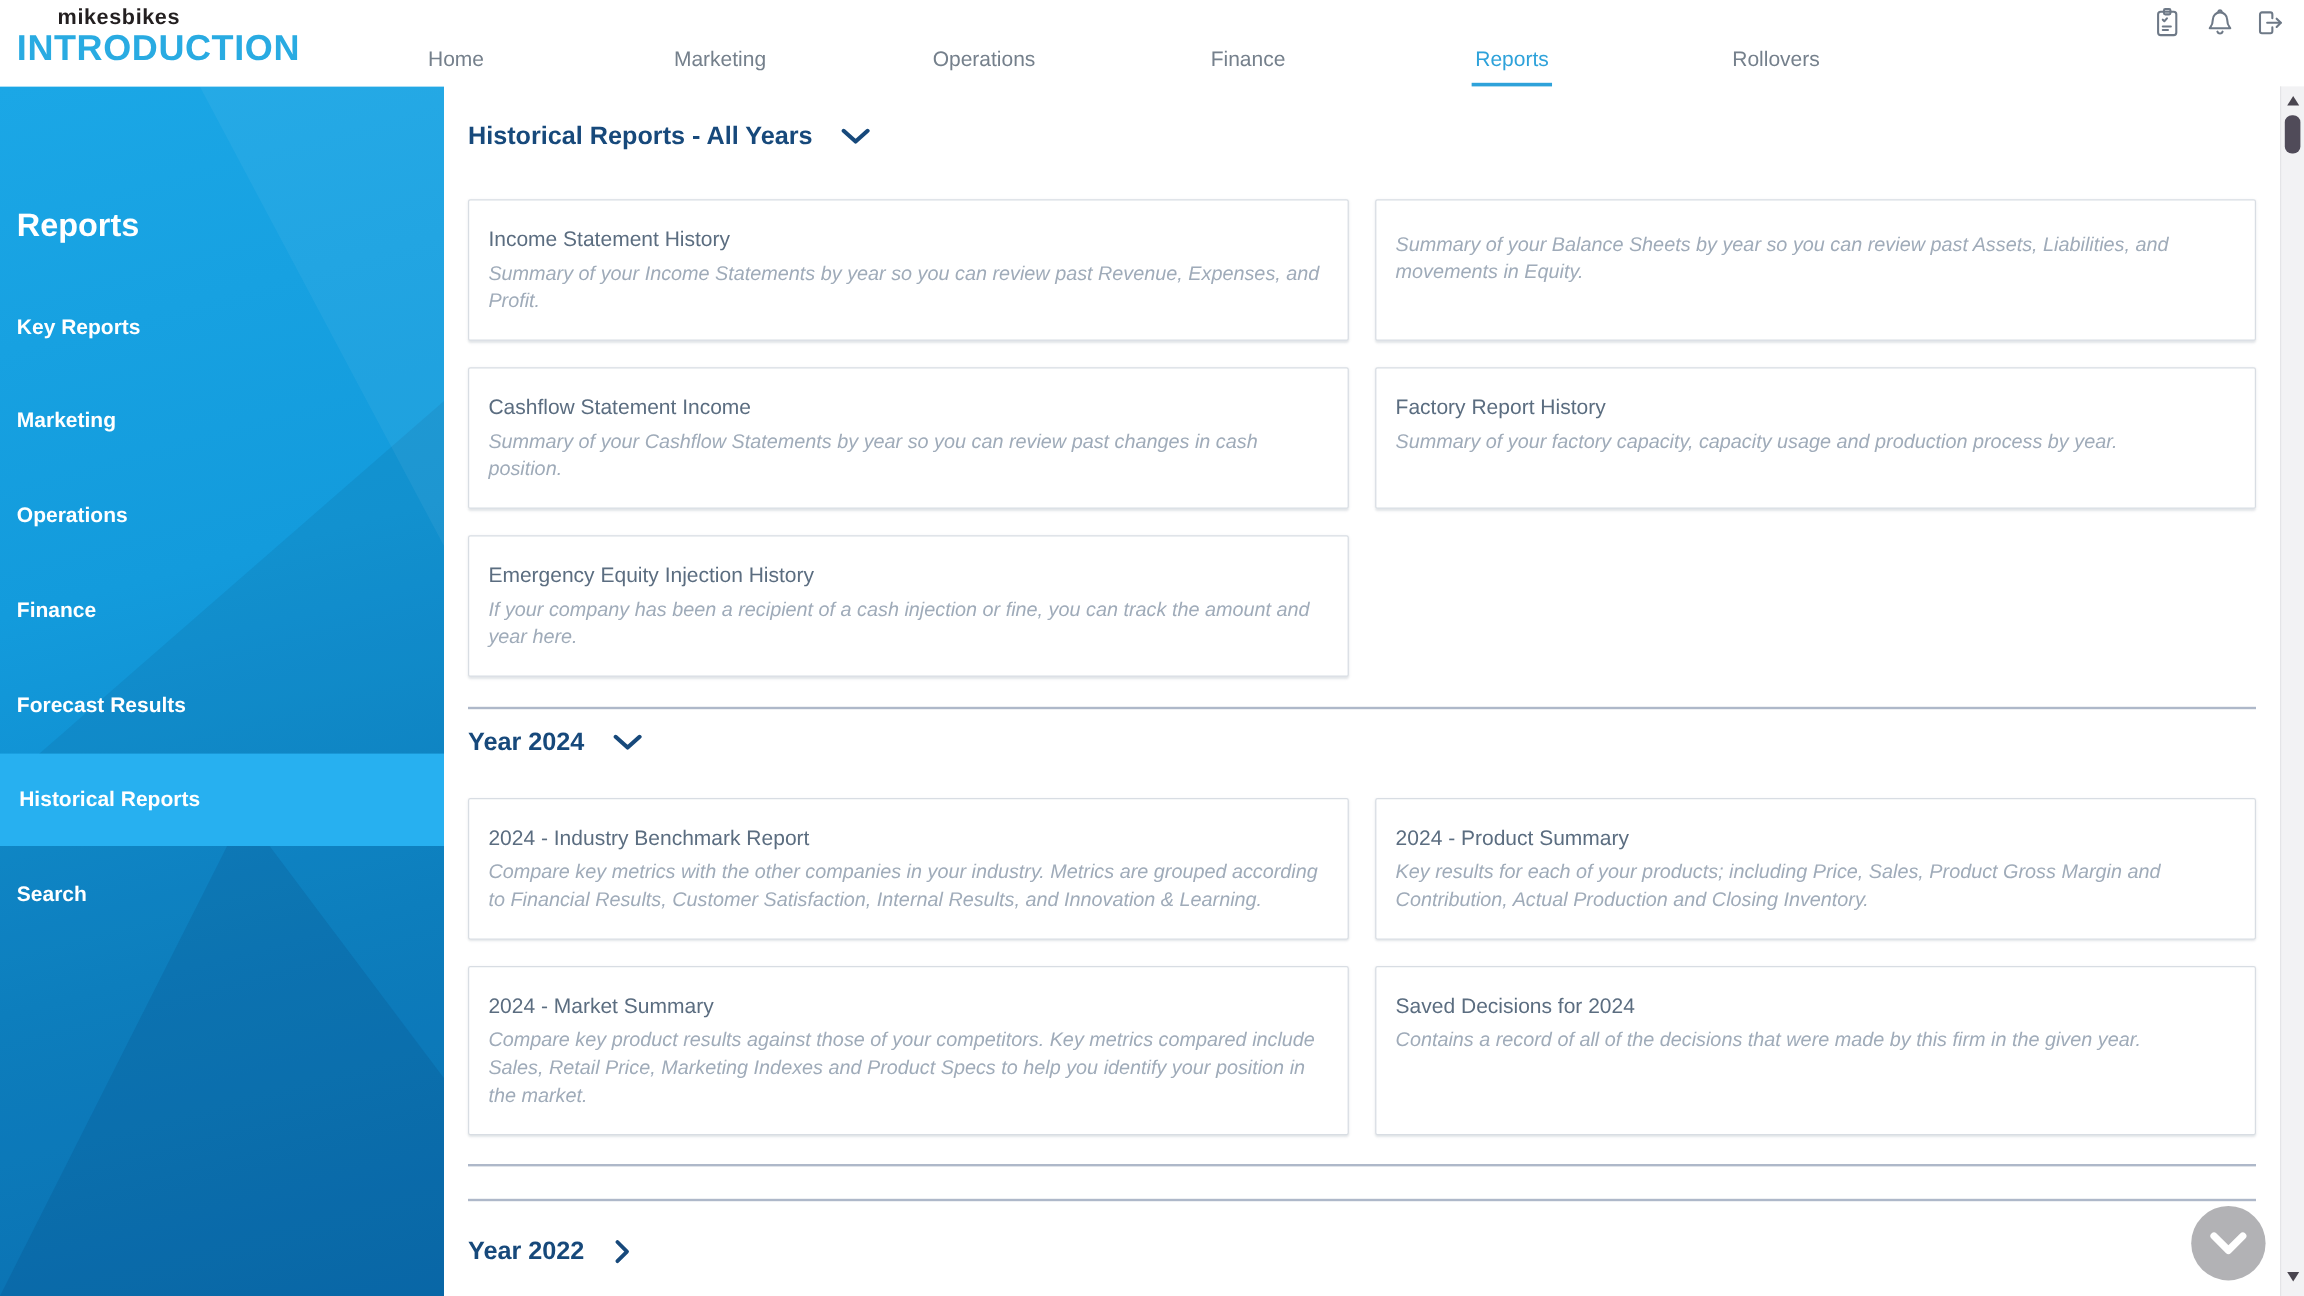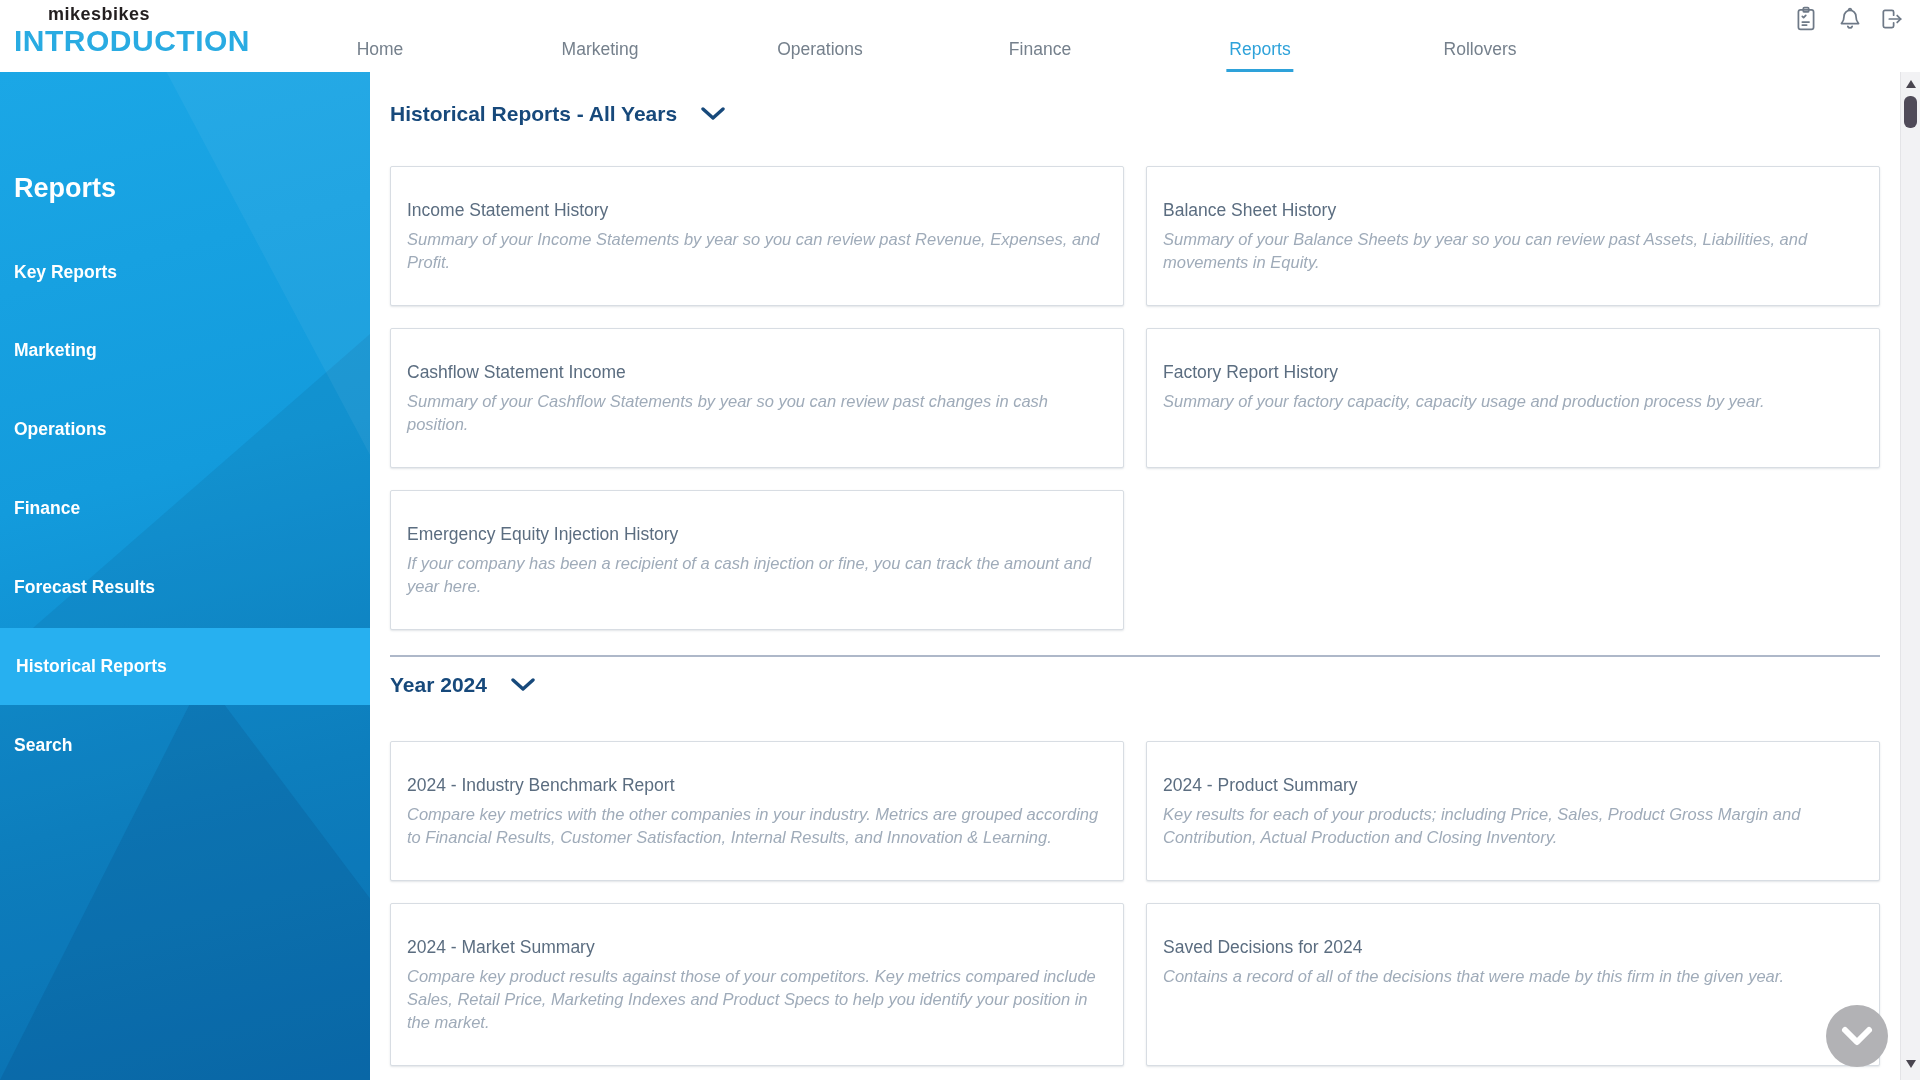--- a/index.html
+++ b/index.html
@@ -40,23 +40,23 @@
           padding:0 20px; overflow:hidden; }
   .section-header { display:flex; align-items:center; gap:24px; cursor:pointer; height:28px; }
   .section-header .ttl { font-size:21px; font-weight:bold; color:#17497b; }
   .section-header svg { stroke:#17497b; fill:none; stroke-width:3.4; stroke-linecap:round; stroke-linejoin:round; }
   .sh-1 { margin-top:28px;align-items:center; }
   .sh-2 { margin-top:14px; }
   .sh-3 { margin-top:17px; }
   .sh-4 { margin-top:28px; }
   .cards { display:grid; grid-template-columns:1fr 1fr; gap:22px; }
   .cards-1 { margin-top:38px; }
-  .cards-2 { margin-top:42px; }
+  .cards-2 { margin-top:32px; }
   .card { background:#fff; border:1px solid #d8dde3; border-radius:2px; min-height:116px;
-          padding:31px 16px; cursor:pointer; box-shadow:0 1px 2px rgba(120,130,145,0.22); }
+          padding:20px 16px; cursor:pointer; box-shadow:0 1px 2px rgba(120,130,145,0.22); }
   .card-title { font-size:17.5px; color:#5b6d80; line-height:24px; }
   .card-desc  { font-size:16.5px; font-style:italic; color:#9fabb9; line-height:23px; margin-top:6px; }
   .divider { height:2px; background:#aeb8c9; }
   .dv-1 { margin-top:25px; }
   .dv-2 { margin-top:24px; }
   .dv-3 { margin-top:27px; }
 
   
   .fab { position:absolute; left:1826px; top:1005px; width:62px; height:62px; border-radius:50%;
          background:#b2b2b5; border:none; cursor:pointer; z-index:20;
@@ -151,21 +151,20 @@
       <polyline points="2,3 12,12 22,3"></polyline>
     </svg>
   </div>
 
   <div class="cards cards-1">
     <div class="card">
       <div class="card-title">Income Statement History</div>
       <div class="card-desc">Summary of your Income Statements by year so you can review past Revenue, Expenses, and Profit.</div>
     </div>
     <div class="card">
-      <div class="card-title">Balance Sheet History</div>
       <div class="card-desc">Summary of your Balance Sheets by year so you can review past Assets, Liabilities, and movements in Equity.</div>
     </div>
     <div class="card">
       <div class="card-title">Cashflow Statement Income</div>
       <div class="card-desc">Summary of your Cashflow Statements by year so you can review past changes in cash position.</div>
     </div>
     <div class="card">
       <div class="card-title">Factory Report History</div>
       <div class="card-desc">Summary of your factory capacity, capacity usage and production process by year.</div>
     </div>

